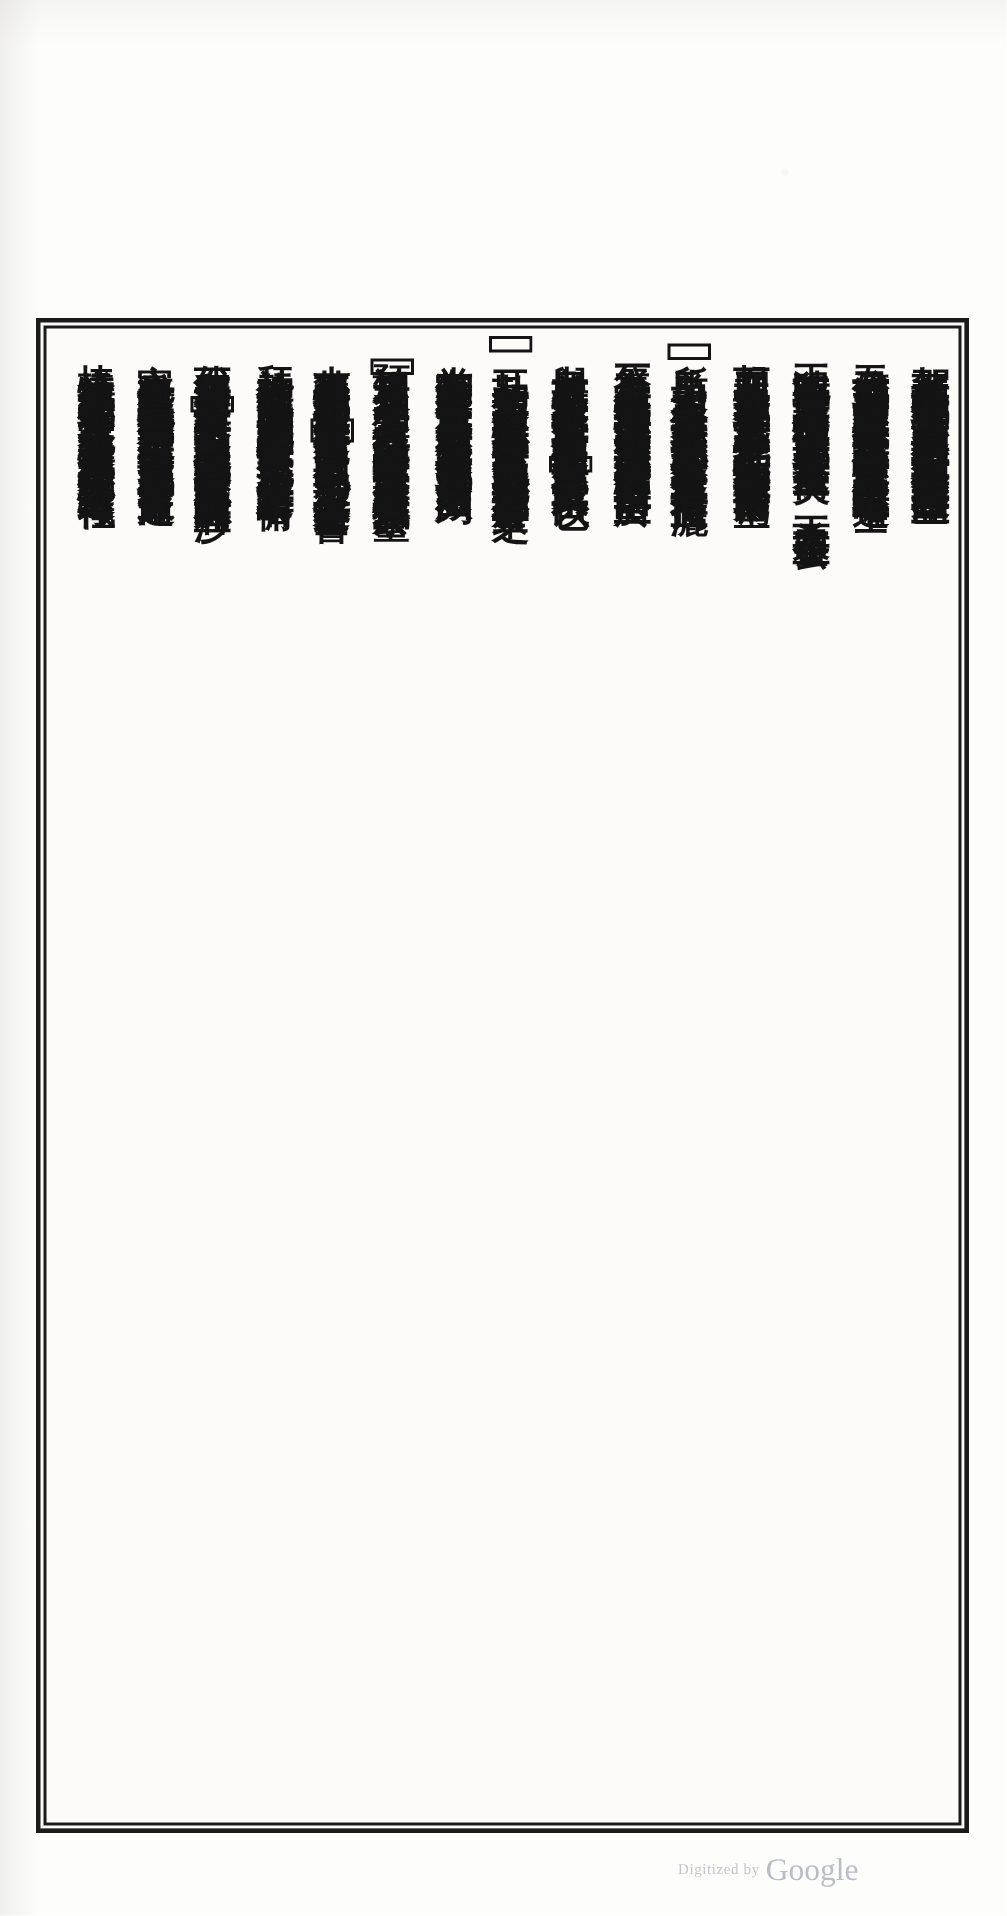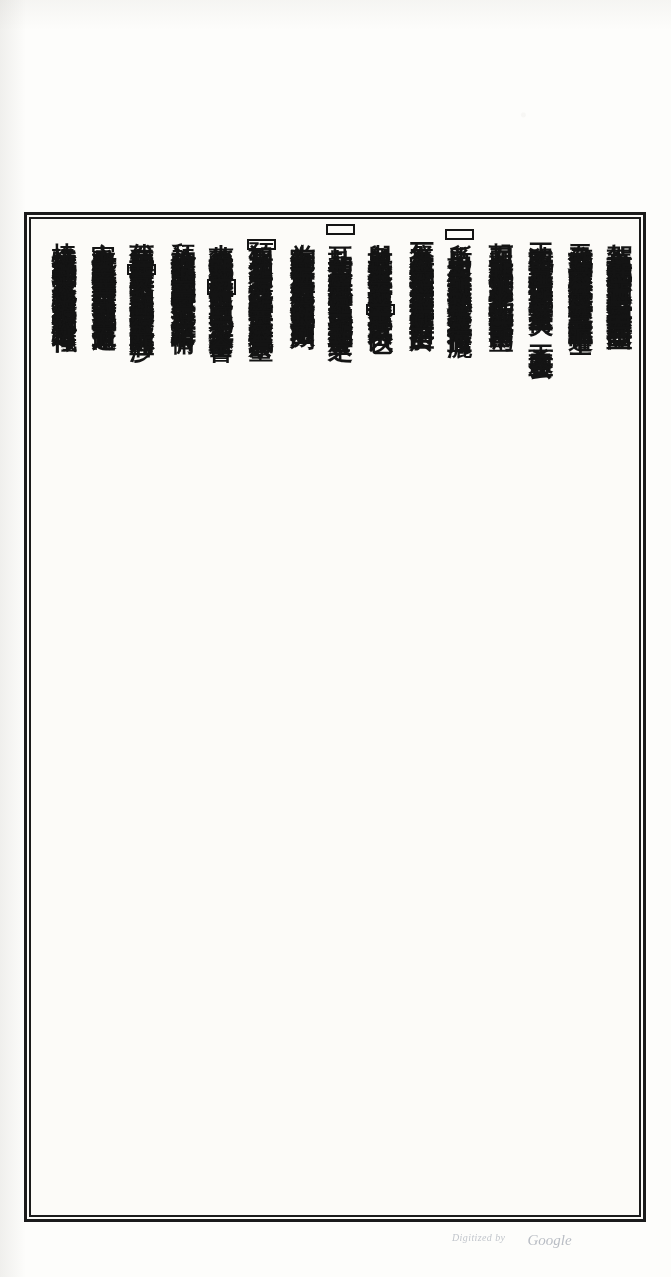--- a/index.html
+++ b/index.html
@@ -94,31 +94,30 @@
     position: absolute;
     left: 452px;
     top: 1232px;
     width: 200px;
     height: 28px;
     color: #b9bdc4;
     font-family: "Liberation Serif", serif;
     font-size: 13px;
     letter-spacing: 0.4px;
     display: flex;
-    align-items: flex-start;
-    gap: 22px;
+    align-items: center;
+    gap: 4px;
     user-select: none;
-    font-style: italic;
   }
   #watermark .wm-small {
     font-size: 10px;
     color: #c2c6cc;
   }
   #watermark .wm-logo {
-    font-size: 15px;
+    font-size: 21px;
     font-family: "Liberation Serif", serif;
     color: #b9bdc4;
     letter-spacing: 0px;
   }
 
   
   #gutter-shade {
     position: absolute;
     left: 0; top: 0; bottom: 0; width: 26px;
     background: linear-gradient(to right, rgba(120,115,108,0.10), rgba(255,255,255,0));

